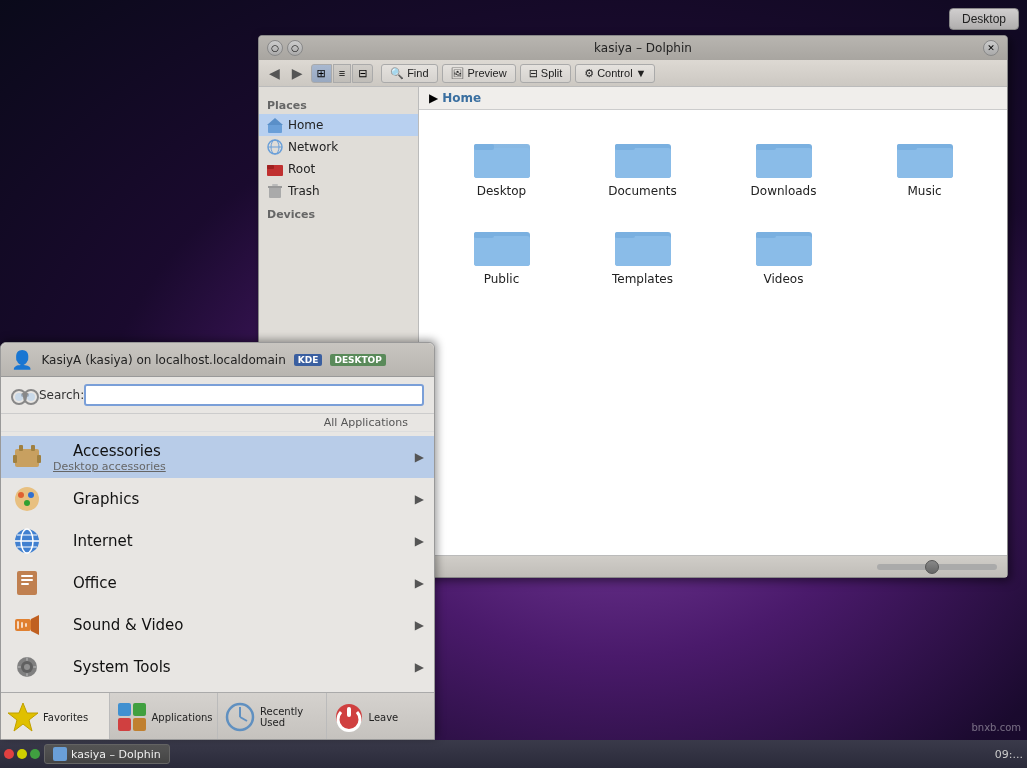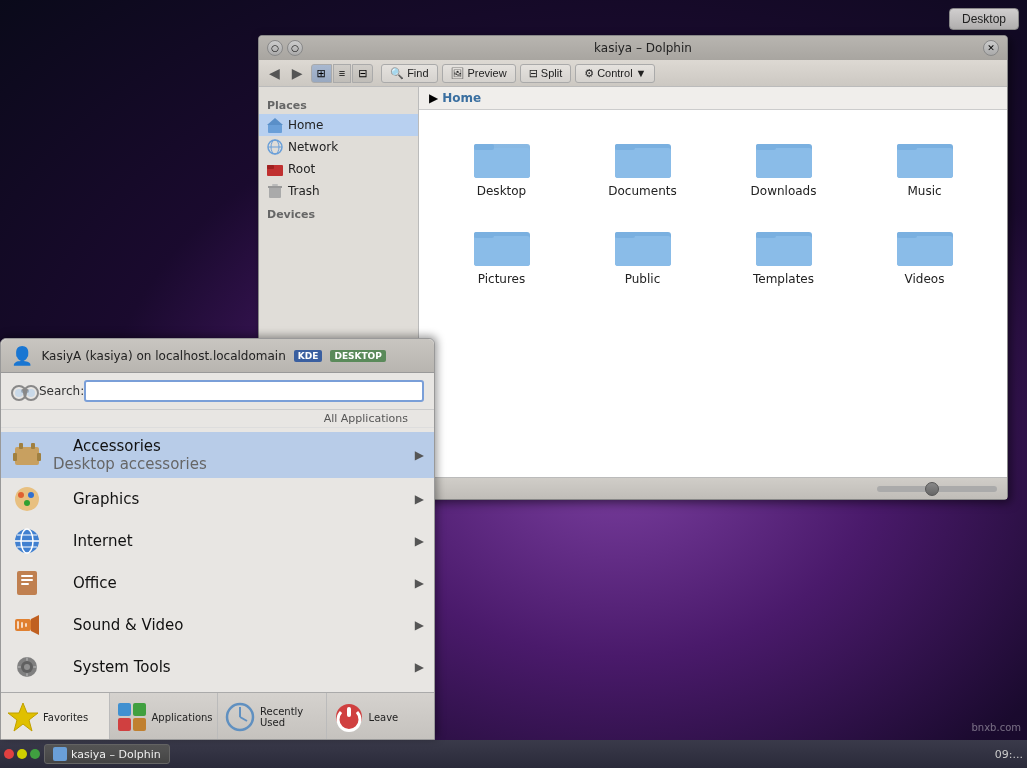--- a/index.html
+++ b/index.html
@@ -186,22 +186,23 @@
     .app-item-text {
       flex: 1;
     }
     .app-item-name {
       font-size: 15px;
       color: #111;
       font-weight: 500;
       margin-left: 20px;
     }
     .app-item-desc {
-      font-size: 15px;
+      font-size: 11px;
       color: #666;
+      text-decoration: underline;
     }
     .app-item-arrow {
       font-size: 12px;
       color: #555;
     }
 
     
     .app-menu-tabs {
       display: flex;
       border-top: 1px solid #aaa;
@@ -316,21 +317,21 @@
     }
     .view-btn.active {
       background: linear-gradient(to bottom, #a8b8d0, #98a8c0);
     }
     .view-btn:first-child { border-radius: 3px 0 0 3px; }
     .view-btn:last-child { border-radius: 0 3px 3px 0; }
 
     
     .dolphin-body {
       display: flex;
-      height: 390px;
+      height: 468px;
     }
     .dolphin-sidebar {
       width: 160px;
       background: #e0ddd8;
       border-right: 1px solid #bbb;
       padding: 6px 0;
       flex-shrink: 0;
     }
     .sidebar-section {
       padding: 2px 8px;
@@ -586,30 +587,20 @@
           <div class="folder-icon">
             <svg viewBox="0 0 56 44" xmlns="http://www.w3.org/2000/svg">
               <rect x="0" y="10" width="56" height="34" rx="3" fill="#7ab0e0"></rect>
               <rect x="0" y="14" width="56" height="30" rx="3" fill="#8abce8"></rect>
               <rect x="0" y="10" width="20" height="6" rx="2" fill="#7ab0e0"></rect>
             </svg>
           </div>
           <span class="file-name">Music</span>
         </div>
 
-        <div class="file-item">
-          <div class="folder-icon">
-            <svg viewBox="0 0 56 44" xmlns="http://www.w3.org/2000/svg">
-              <rect x="0" y="10" width="56" height="34" rx="3" fill="#7ab0e0"></rect>
-              <rect x="0" y="14" width="56" height="30" rx="3" fill="#8abce8"></rect>
-              <rect x="0" y="10" width="20" height="6" rx="2" fill="#7ab0e0"></rect>
-            </svg>
-          </div>
-          <span class="file-name">Pictures</span>
-        </div>
 
         <div class="file-item">
           <div class="folder-icon">
             <svg viewBox="0 0 56 44" xmlns="http://www.w3.org/2000/svg">
               <rect x="0" y="10" width="56" height="34" rx="3" fill="#7ab0e0"></rect>
               <rect x="0" y="14" width="56" height="30" rx="3" fill="#8abce8"></rect>
               <rect x="0" y="10" width="20" height="6" rx="2" fill="#7ab0e0"></rect>
             </svg>
           </div>
           <span class="file-name">Public</span>

